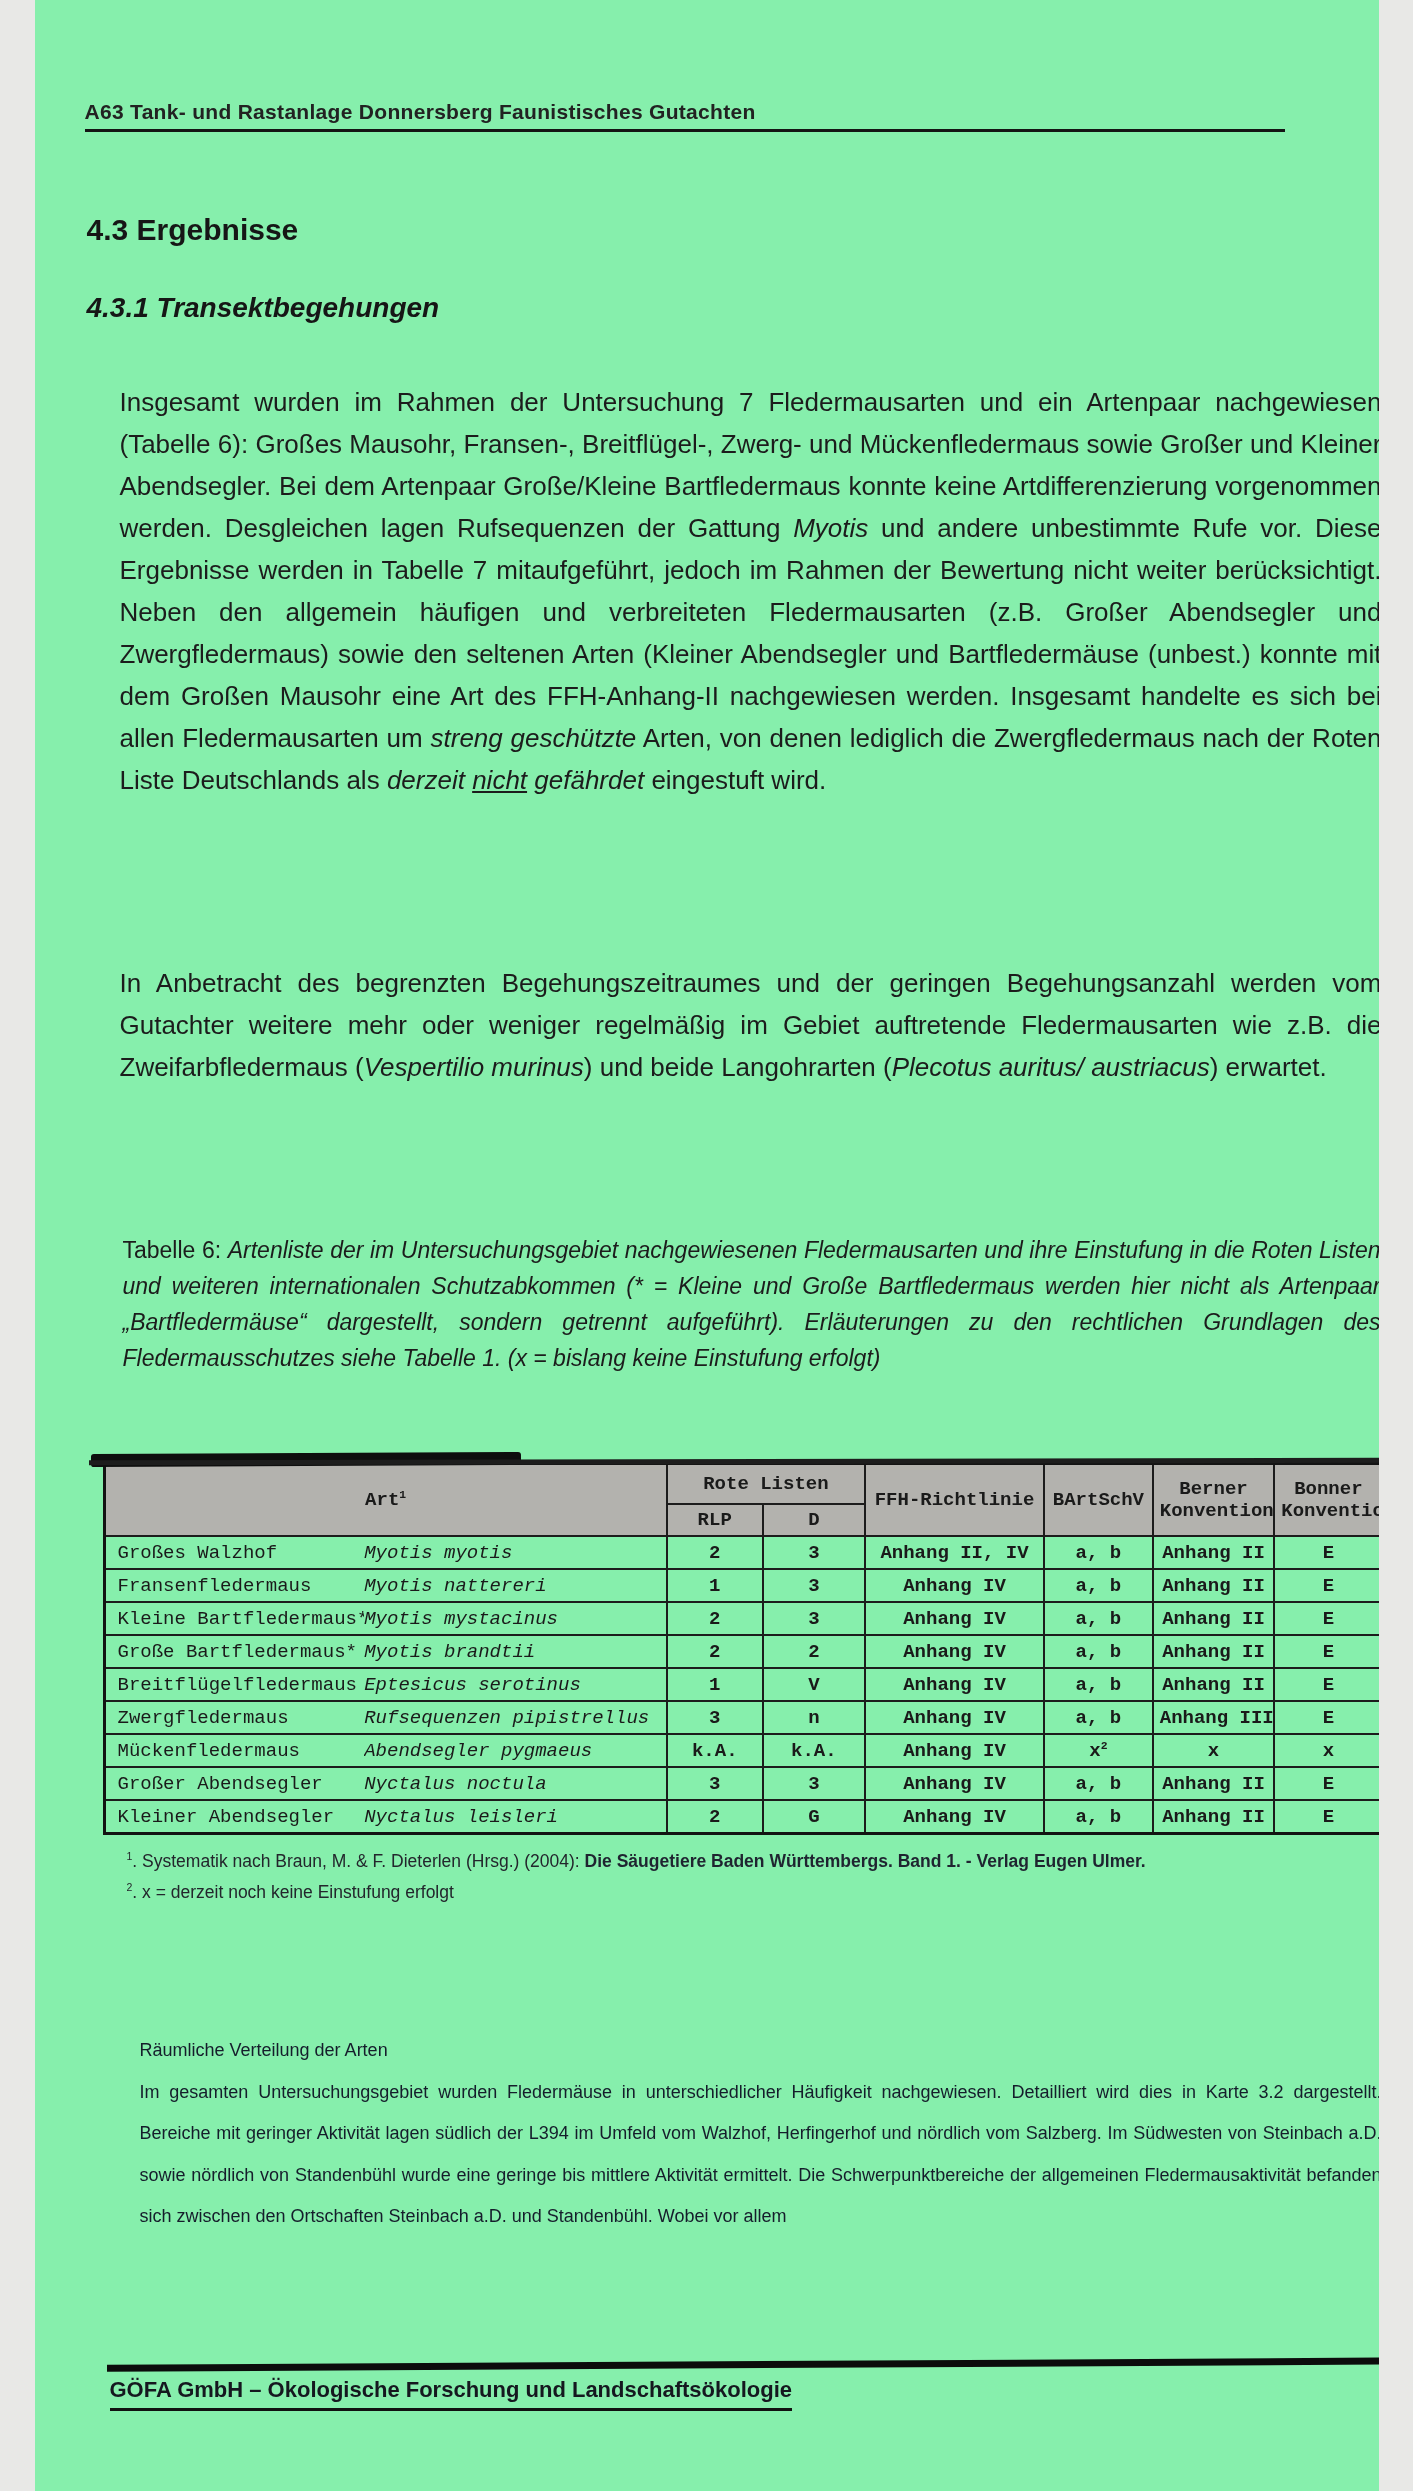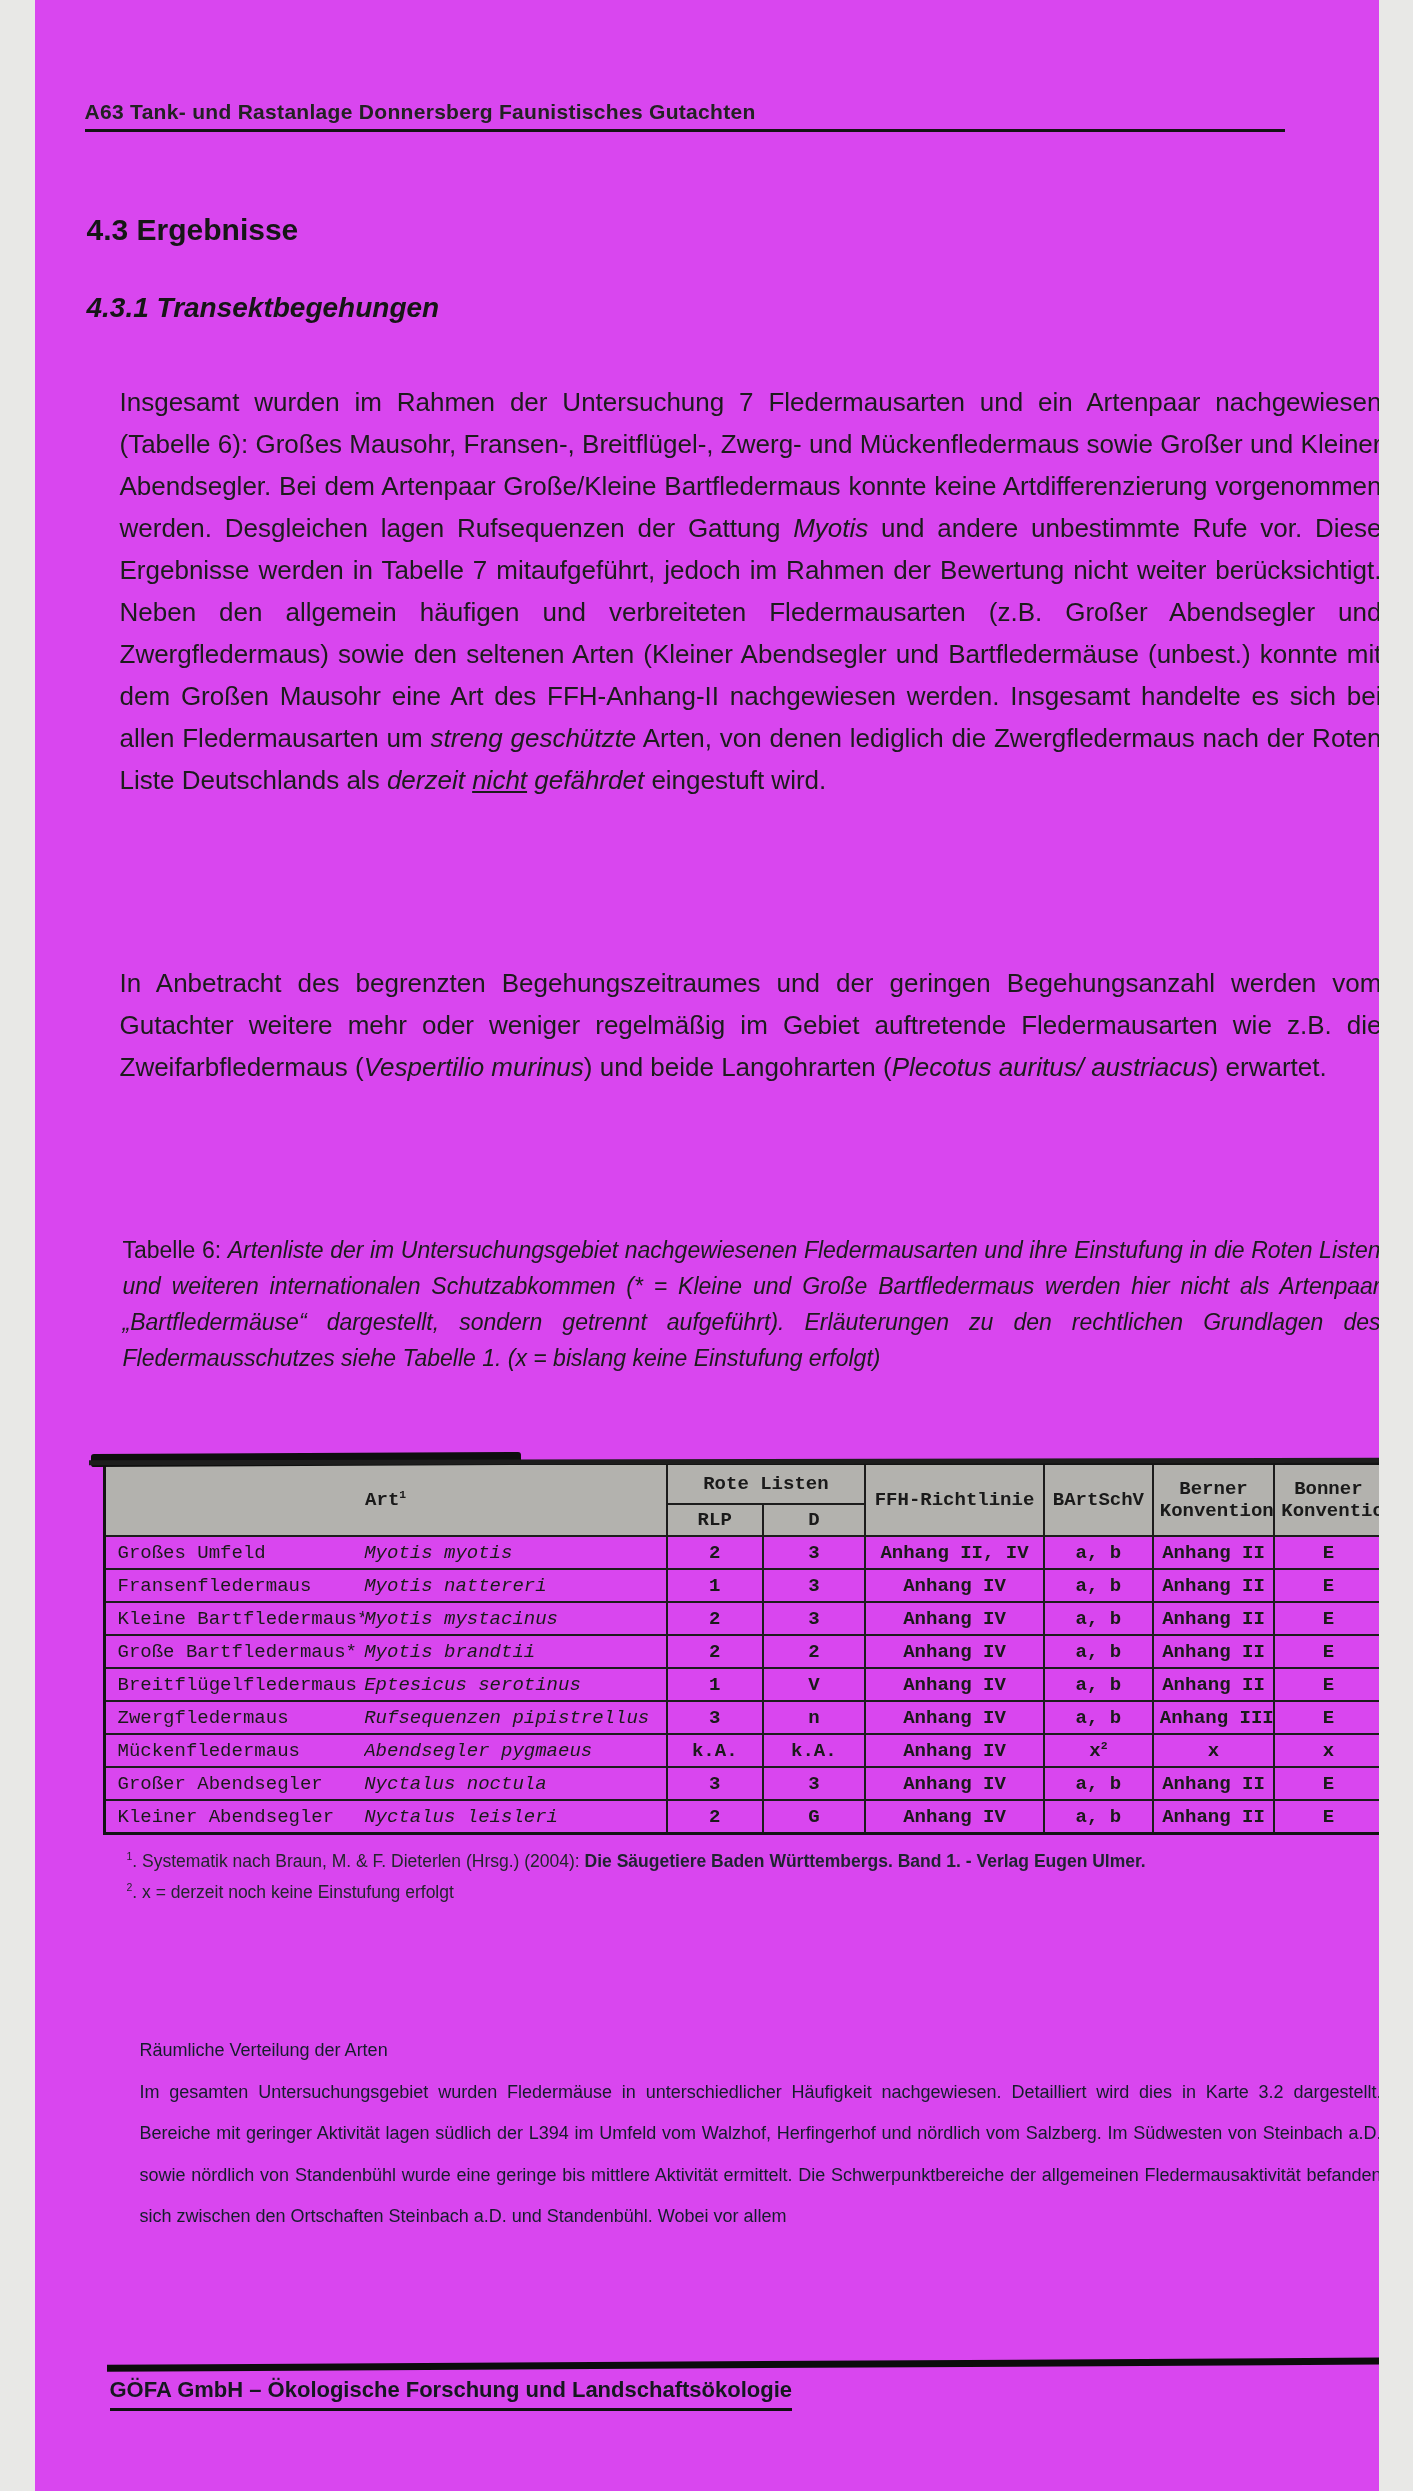--- a/index.html
+++ b/index.html
@@ -1,20 +1,20 @@
 <!DOCTYPE html>
 <html lang="de"><head>
 <meta charset="utf-8">
 <style>
   html,body{margin:0;padding:0;background:#e8e8e6;}
   .page{
     position:relative;
     width:1344px;height:2491px;
     margin:0 auto;
-    background:#d946ef;
+    background:#86efac;
     font-family:"Liberation Sans",sans-serif;
     color:#1b1b1b;
     overflow:hidden;
   }
   
   .doc-header{
     position:absolute;top:100px;left:50px;width:1200px;
     font-size:21px;font-weight:600;letter-spacing:.3px;
     padding-bottom:5px;border-bottom:3px solid #141414;
     color:#222;
@@ -129,21 +129,21 @@
         </tr>
         <tr class="subhead">
           <th>RLP</th>
           <th>D</th>
         </tr>
       </thead>
       <tbody>
         <tr>
           <td class="art-td">
               <div class="art-inner">
-                <span class="sp-name">Großes Umfeld</span>
+                <span class="sp-name">Großes Walzhof</span>
                 <span class="sp-latin">Myotis myotis</span>
               </div>
             </td>
           <td class="val">2</td>
           <td class="val">3</td>
           <td class="val">Anhang II, IV</td>
           <td class="val"><span>a, b</span><sup class="s"></sup></td>
           <td class="val">Anhang II</td>
           <td class="val">E</td>
         </tr>

